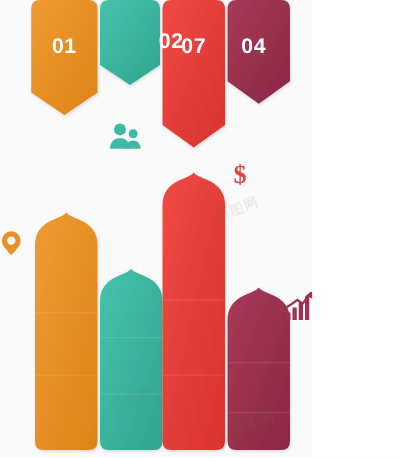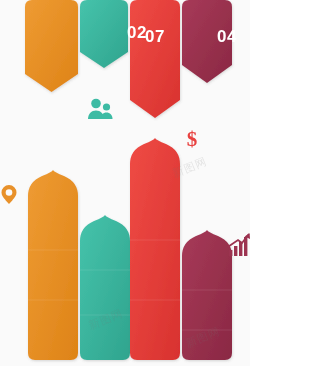--- a/index.html
+++ b/index.html
@@ -128,20 +128,21 @@
     <g fill="#9C3350">
       <rect x="229" y="250" width="3.4" height="6"></rect>
       <rect x="234" y="246" width="3.4" height="10"></rect>
       <rect x="239" y="242" width="3.4" height="14"></rect>
       <rect x="244" y="237" width="3.4" height="19"></rect>
       <path d="M 228.5 246.5 L 238 240 L 242 243 L 248.5 234.5" stroke="#9C3350" stroke-width="1.8" fill="none" stroke-linecap="round"></path>
       <path d="M 249.6 233.2 L 250 239 L 244.6 236.4 Z"></path>
     </g>
   </svg>
 
+  <div class="banner-label" style="left:25px; top:27px; width:53px;">01</div>
   <div class="banner-label" style="left:80px; top:23px; width:50px;margin-left:32px;">02</div>
   <div class="banner-label" style="left:130px; top:27px; width:50px;">07</div>
-  <div class="banner-label" style="left:190px; top:27px; width:74px;">04</div>
+  <div class="banner-label" style="left:166px; top:27px; width:74px;">04</div>
 
   <div class="wm" style="left:172px; top:160px;">新图网</div>
   <div class="wm" style="left:88px; top:312px;">新图网</div>
   <div class="wm" style="left:185px; top:330px;">新图网</div>
 </div>
 
 </body></html>

